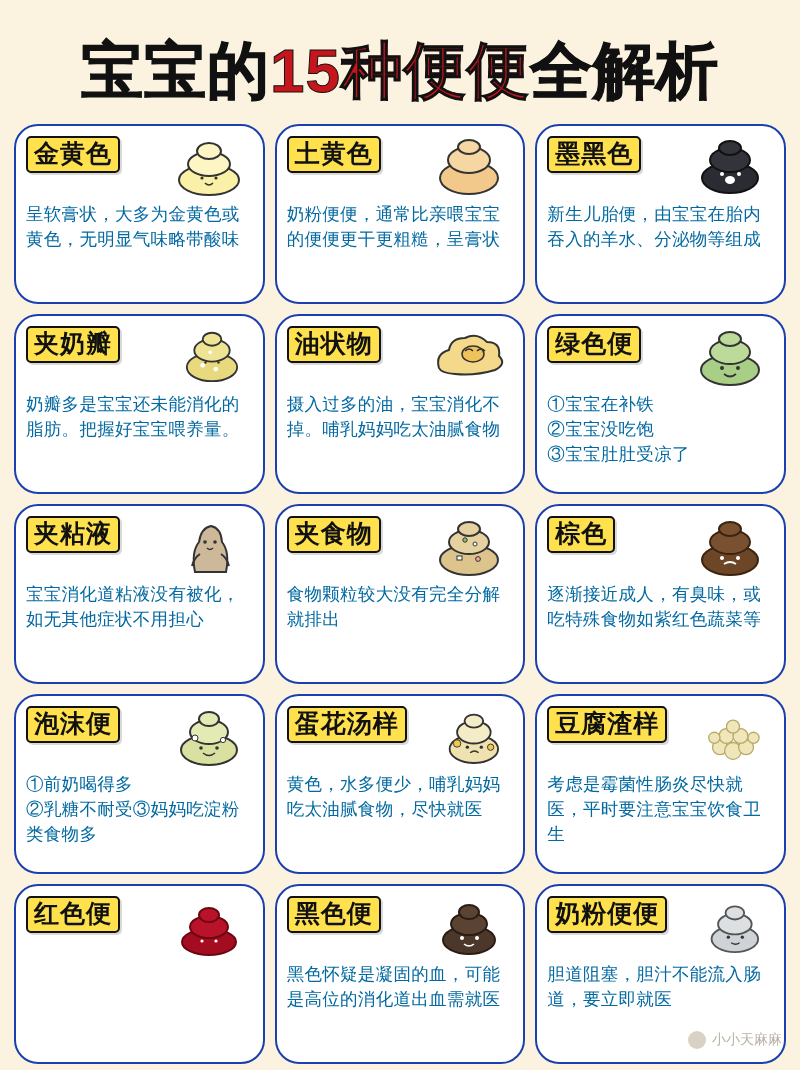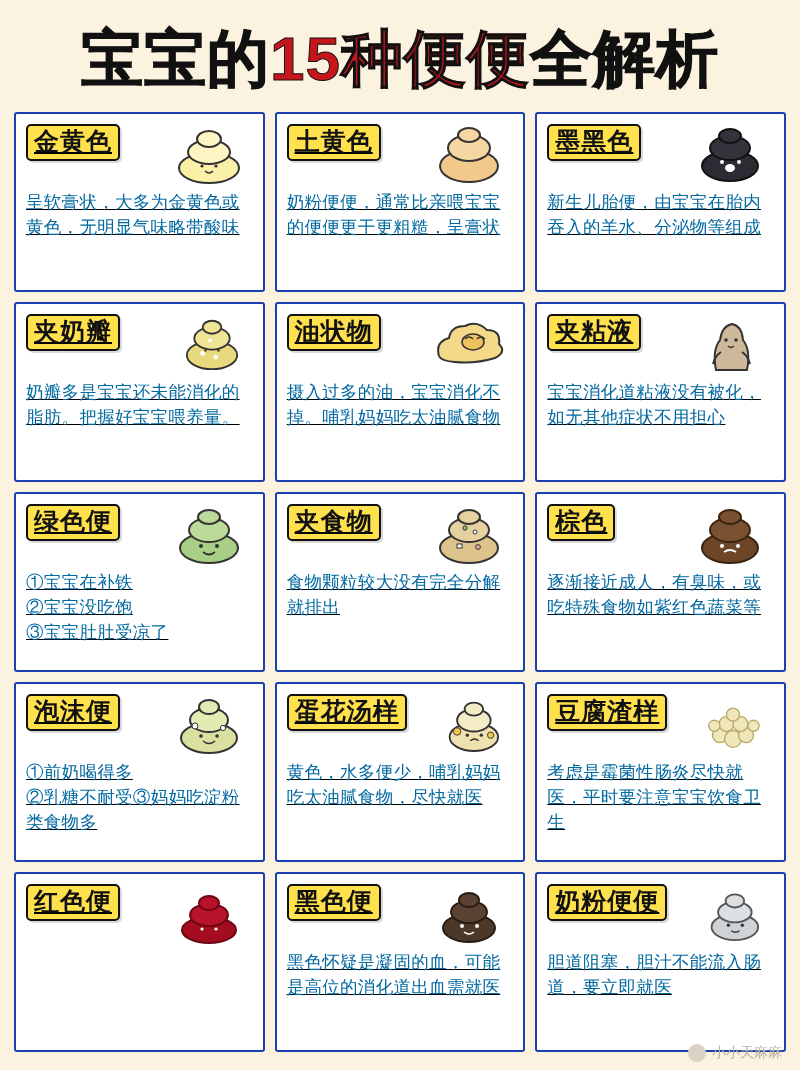--- a/index.html
+++ b/index.html
@@ -13,21 +13,21 @@
     position:relative;
     width:800px;height:1070px;
     background:#fbf2e0;
     box-sizing:border-box;
     padding:14px 14px 0 14px;
   }
   
   .title-bar{
     position:relative;
     height:86px;
-    margin:2px 4px 10px 4px;
+    margin:14px 4px 10px 4px;
     display:flex;align-items:center;justify-content:center;
   }
   .title-text{
     font-family:"Liberation Sans", sans-serif;
     font-weight:bold;
     font-size:62px;
     letter-spacing:1px;
     line-height:1;
     white-space:nowrap;
     color:#111;
@@ -39,25 +39,24 @@
   .grid{
     display:grid;
     grid-template-columns:repeat(3,1fr);
     grid-auto-rows:180px;
     gap:10px 10px;
   }
   .card{
     position:relative;
     background:#ffffff;
     border:2.5px solid #1b3fae;
-    border-radius:3px;
+    border-radius:24px;
     box-sizing:border-box;
     padding:8px 10px 4px 10px;
     overflow:hidden;
-    text-decoration:underline;
   }
   .card-head{
     display:flex;
     align-items:flex-start;
     justify-content:space-between;
     height:64px;
   }
   .label{
     display:inline-block;
     font-size:25px;
@@ -85,21 +84,21 @@
     line-height:1.42;
     color:#0369a1;
     letter-spacing:0.3px;
     white-space:pre-line;
   }
   
   .card.wide .art{flex:0 0 82px;width:82px;}
   
   .footer{
     position:absolute;
-    right:18px;bottom:8px;
+    right:18px;bottom:21px;
     display:flex;align-items:center;gap:6px;
     color:#b9b2a4;font-size:14px;margin-top:34px;
   }
   .footer .av{
     width:18px;height:18px;border-radius:50%;
     background:#d9d2c4;
     display:inline-block;
   }
 </style>
 </head>
@@ -192,52 +191,52 @@
               <path d="M40 27 q4 -4 8 0" stroke="#333" stroke-width="1.6" fill="none"></path>
               <path d="M52 27 q4 -4 8 0" stroke="#333" stroke-width="1.6" fill="none"></path>
             </svg>
         </span>
       </div>
       <div class="body-text">摄入过多的油，宝宝消化不掉。哺乳妈妈吃太油腻食物</div>
     </div>
 
     <div class="card">
       <div class="card-head">
+        <span class="label">绿色便</span>
+        <span class="art">
+          <svg viewBox="0 0 88 64">
+              <ellipse cx="44" cy="46" rx="29" ry="15" fill="#a9ce85" stroke="#333" stroke-width="2"></ellipse>
+              <ellipse cx="44" cy="28" rx="20" ry="12" fill="#bcdb9b" stroke="#333" stroke-width="2"></ellipse>
+              <ellipse cx="44" cy="15" rx="11" ry="7" fill="#bcdb9b" stroke="#333" stroke-width="2"></ellipse>
+              <circle cx="36" cy="44" r="2" fill="#333"></circle>
+              <circle cx="52" cy="44" r="2" fill="#333"></circle>
+              <path d="M38 50 q6 5 12 0" stroke="#333" stroke-width="1.8" fill="none"></path>
+            </svg>
+        </span>
+      </div>
+      <div class="body-text">①宝宝在补铁
+②宝宝没吃饱
+③宝宝肚肚受凉了</div>
+    </div>
+
+    <div class="card">
+      <div class="card-head">
         <span class="label">夹粘液</span>
         <span class="art">
           <svg viewBox="0 0 88 64">
               <path d="M30 58 q-4 -20 4 -30 q2 -14 12 -16 q10 2 11 16 q8 10 4 30z" fill="#cdb89a" stroke="#333" stroke-width="2"></path>
               <circle cx="40" cy="28" r="1.8" fill="#333"></circle>
               <circle cx="50" cy="28" r="1.8" fill="#333"></circle>
               <path d="M42 34 q3 3 6 0" stroke="#333" stroke-width="1.5" fill="none"></path>
               <path d="M35 40 q-6 4 -8 12" stroke="#333" stroke-width="2" fill="none"></path>
               <path d="M56 40 q6 4 8 12" stroke="#333" stroke-width="2" fill="none"></path>
             </svg>
         </span>
       </div>
       <div class="body-text">宝宝消化道粘液没有被化，如无其他症状不用担心</div>
-    </div>
-
-    <div class="card">
-      <div class="card-head">
-        <span class="label">绿色便</span>
-        <span class="art">
-          <svg viewBox="0 0 88 64">
-              <ellipse cx="44" cy="46" rx="29" ry="15" fill="#a9ce85" stroke="#333" stroke-width="2"></ellipse>
-              <ellipse cx="44" cy="28" rx="20" ry="12" fill="#bcdb9b" stroke="#333" stroke-width="2"></ellipse>
-              <ellipse cx="44" cy="15" rx="11" ry="7" fill="#bcdb9b" stroke="#333" stroke-width="2"></ellipse>
-              <circle cx="36" cy="44" r="2" fill="#333"></circle>
-              <circle cx="52" cy="44" r="2" fill="#333"></circle>
-              <path d="M38 50 q6 5 12 0" stroke="#333" stroke-width="1.8" fill="none"></path>
-            </svg>
-        </span>
-      </div>
-      <div class="body-text">①宝宝在补铁
-②宝宝没吃饱
-③宝宝肚肚受凉了</div>
     </div>
 
     <div class="card">
       <div class="card-head">
         <span class="label">夹食物</span>
         <span class="art">
           <svg viewBox="0 0 88 64">
               <ellipse cx="44" cy="46" rx="29" ry="15" fill="#ddc48c" stroke="#333" stroke-width="2"></ellipse>
               <ellipse cx="44" cy="28" rx="20" ry="12" fill="#e6d1a0" stroke="#333" stroke-width="2"></ellipse>
               <ellipse cx="44" cy="15" rx="11" ry="7" fill="#e6d1a0" stroke="#333" stroke-width="2"></ellipse>

